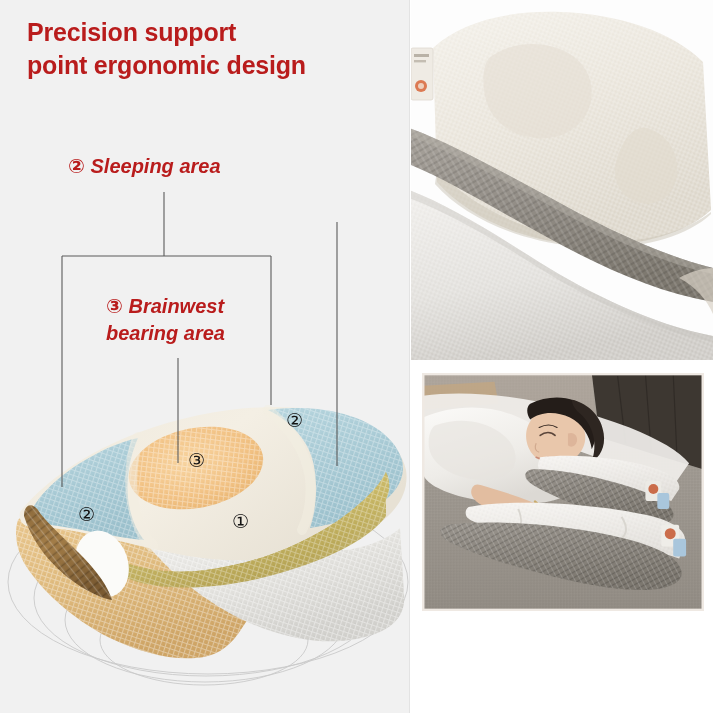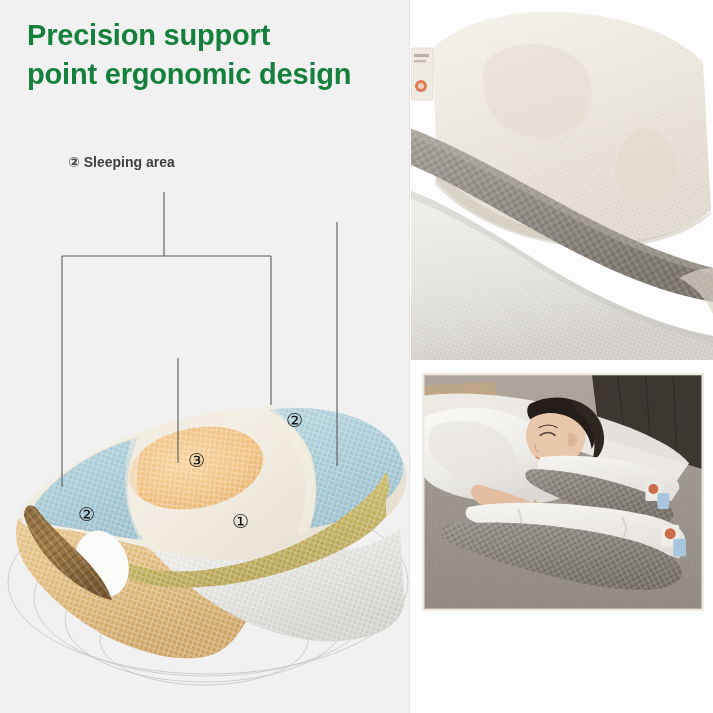--- a/index.html
+++ b/index.html
@@ -30,38 +30,39 @@
   #panel-divider {
     position: absolute; left: 409px; top: 0;
     width: 1px; height: 713px;
     background: #e3e3e3;
   }
 
   
   #title {
     position: absolute; left: 27px; top: 16px;
     width: 400px;
-    font-size: 29px;
+    font-size: 25px;
     font-weight: 700;
     line-height: 1.33;
-    color: #15803d;
+    color: #b91c1c;
     letter-spacing: -0.2px;
     white-space: pre-line;
     z-index: 40;
   }
 
   
   .callout {
     position: absolute;
-    font-size: 14px;
+    font-size: 20px;
     font-weight: 700;
-    color: #404040;
+    color: #b91c1c;
     line-height: 1.33;
     z-index: 30;
     white-space: pre-line;
+    font-style: italic;
   }
   #label-sleeping { left: 68px; top: 153px; }
   #label-cervical { left: 248px; top: 153px; width: 124px; }
   #label-brainwest { left: 106px; top: 293px; width: 170px; text-align: left; }
 
   
   #leaders {
     position: absolute; left: 0; top: 0;
     width: 410px; height: 713px;
     z-index: 25;
@@ -130,20 +131,22 @@
 
       <path d="M178,358 L178,463"></path>
 
       <path d="M337,222 L337,466"></path>
     </g>
   </svg>
 
   <div class="callout" id="label-sleeping">② Sleeping area</div>
 
 
+  <div class="callout" id="label-brainwest">③ Brainwest
+bearing area</div>
 
   <svg id="diagram" viewBox="0 0 410 343" preserveAspectRatio="xMidYMid meet">
     <defs>
 
       <pattern id="mesh" width="5" height="5" patternUnits="userSpaceOnUse" patternTransform="rotate(18)">
         <rect width="5" height="5" fill="none"></rect>
         <path d="M0,2.5 h5 M2.5,0 v5" stroke="#ffffff" stroke-opacity="0.42" stroke-width="1.1"></path>
         <circle cx="1.2" cy="1.2" r="0.7" fill="#000000" fill-opacity="0.05"></circle>
       </pattern>
       <pattern id="braid" width="7" height="7" patternUnits="userSpaceOnUse" patternTransform="rotate(-38)">

